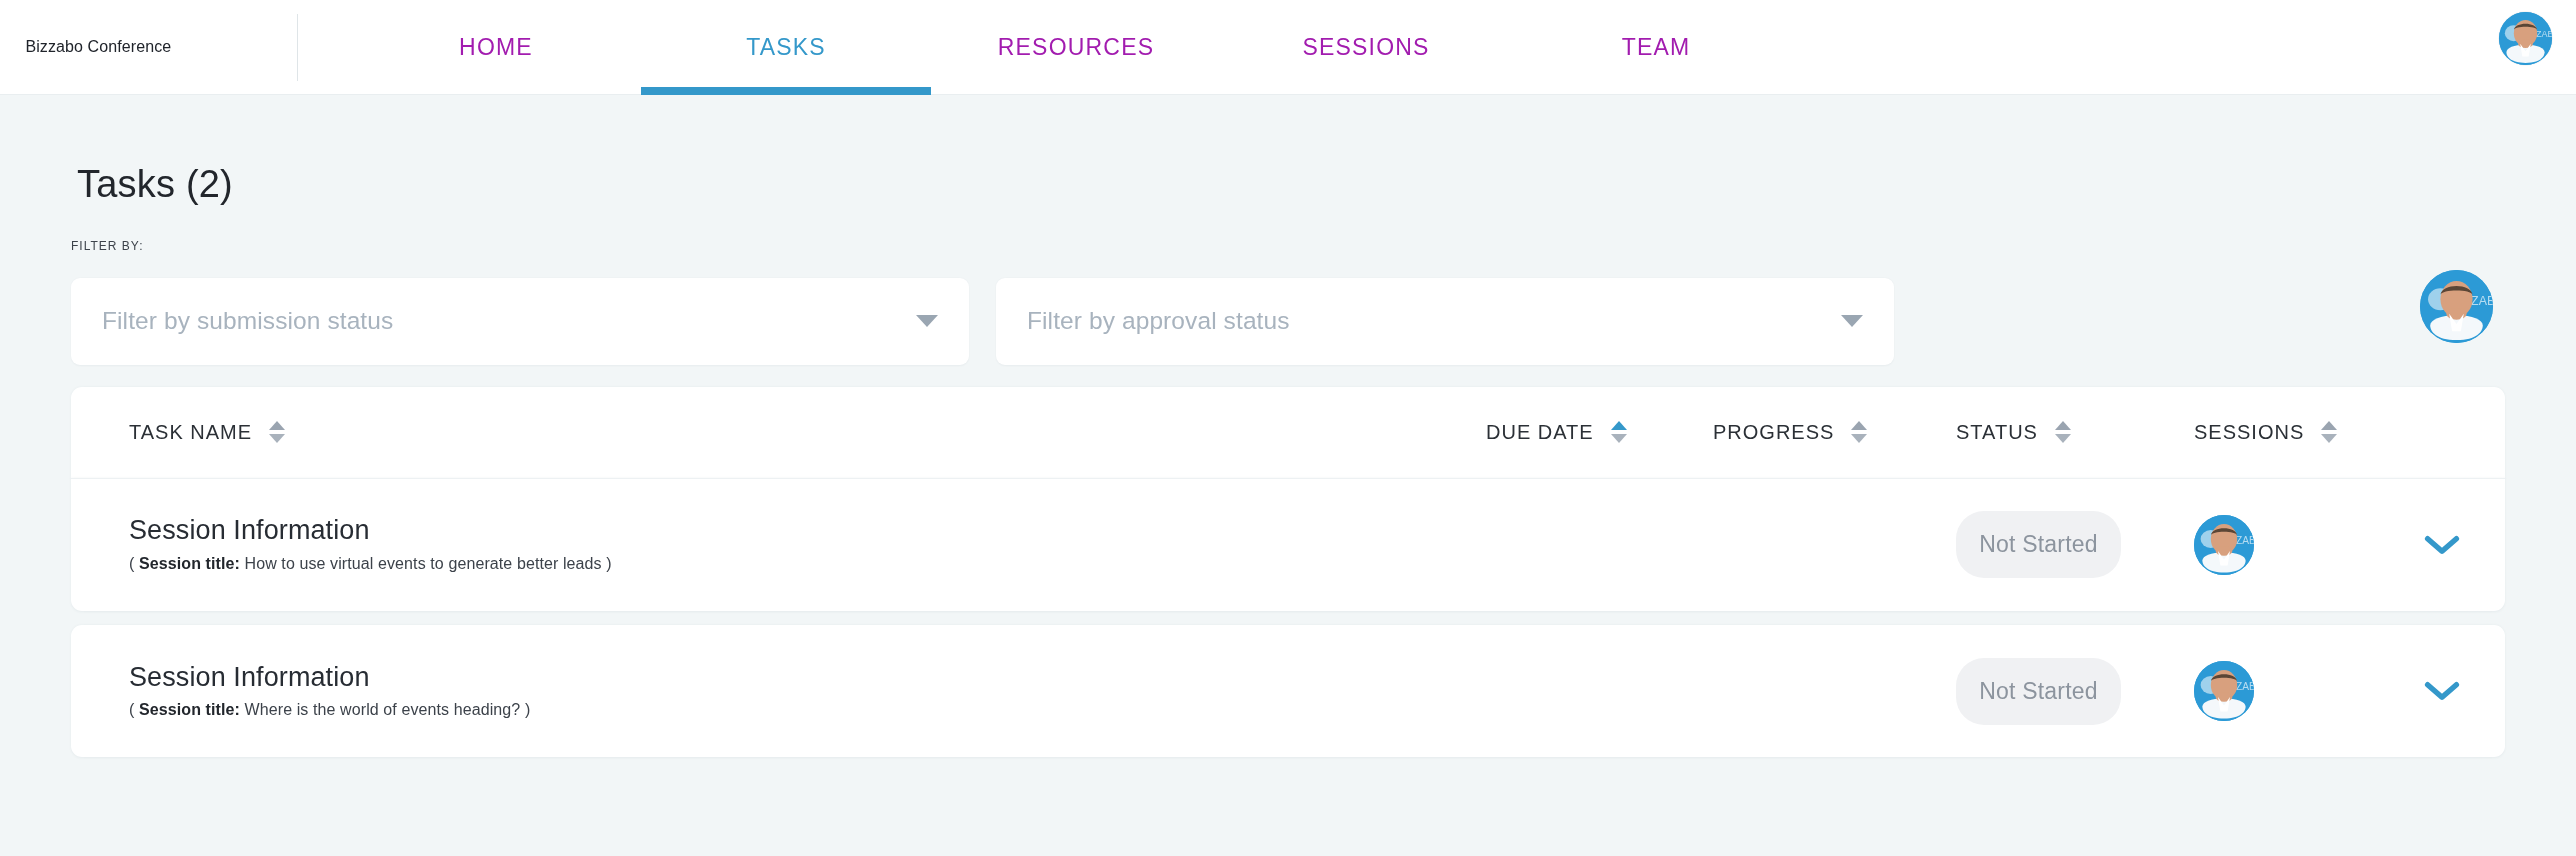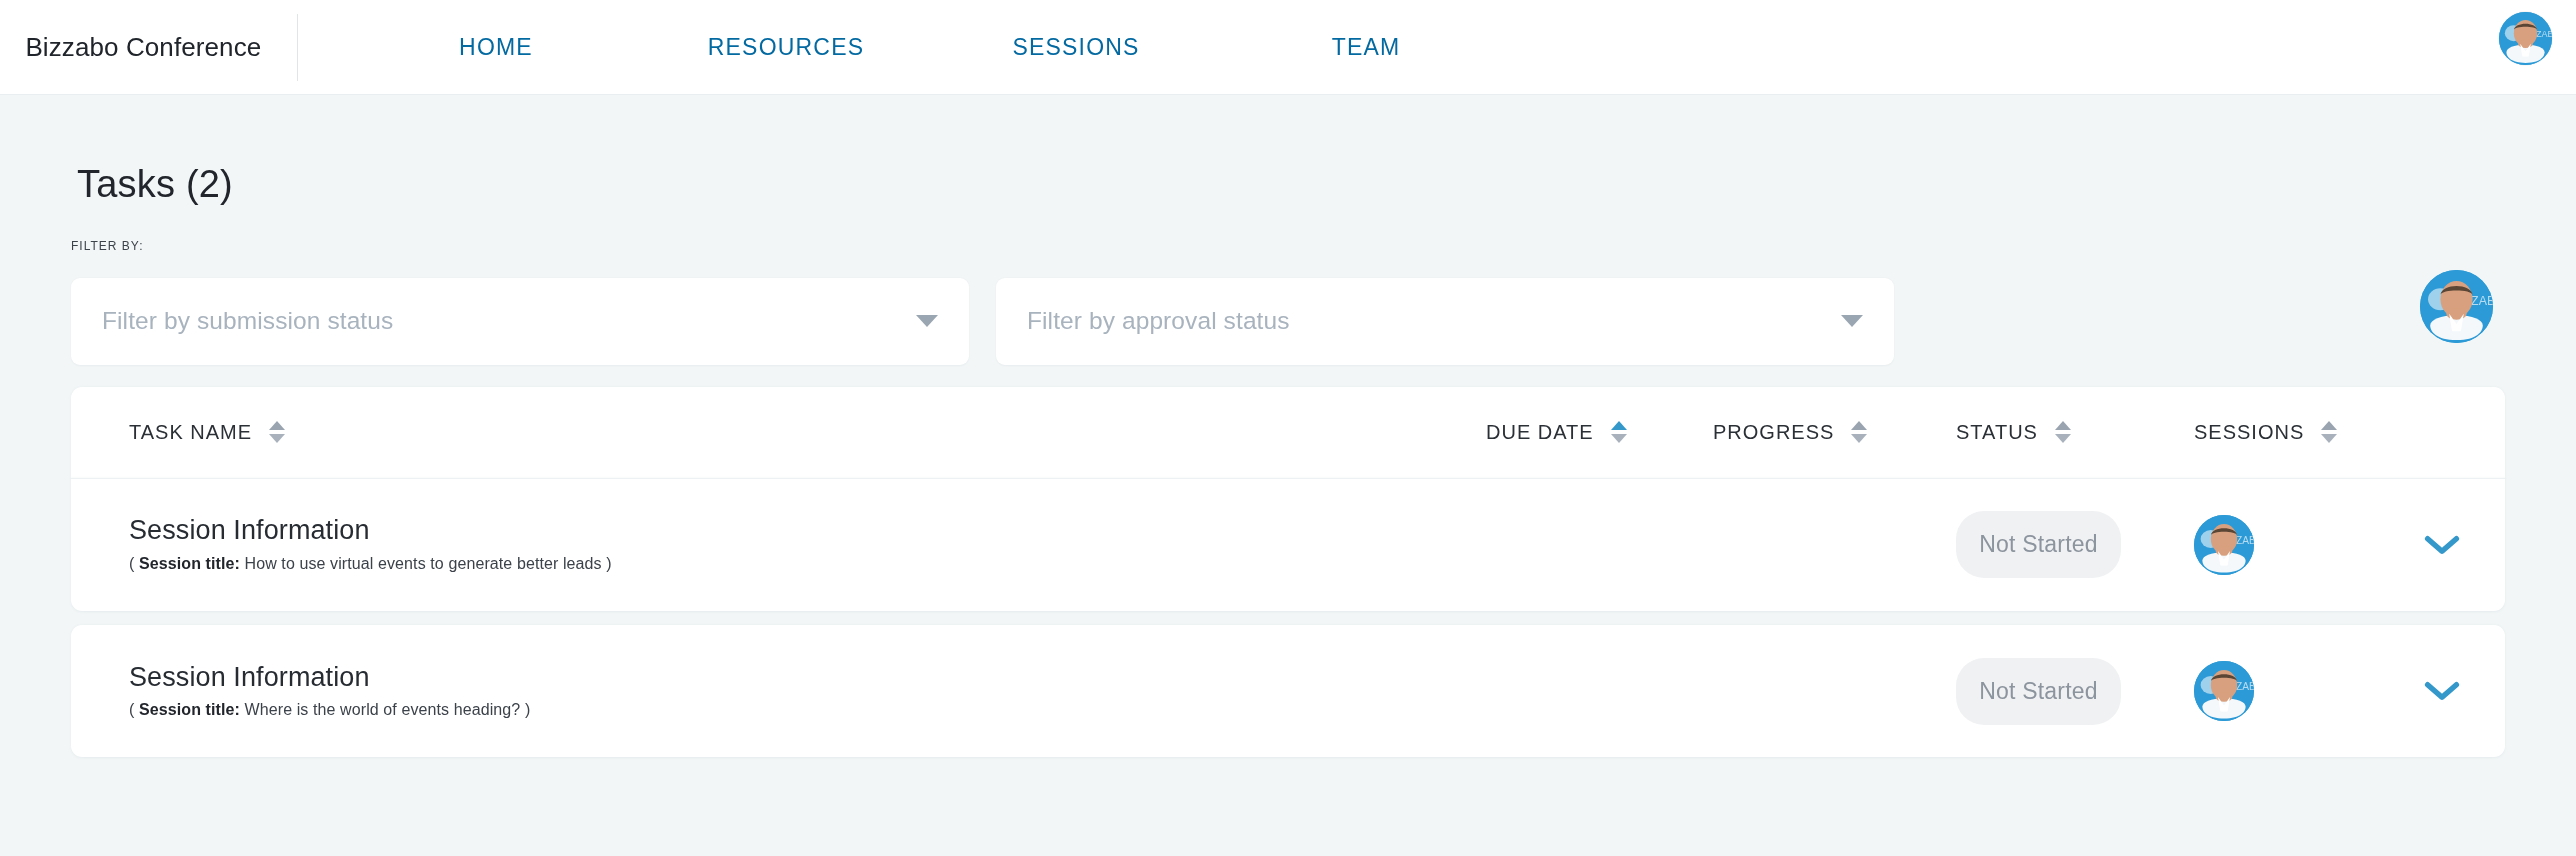--- a/index.html
+++ b/index.html
@@ -29,40 +29,40 @@
     width: 298px;
     min-width: 298px;
     height: 67px;
     display: flex;
     align-items: center;
     padding-left: 25.4px;
     box-sizing: border-box;
     border-right: 0.9px solid #dfe5e8;
   }
   .brand-text {
-    font-size: 26px;
+    font-size: 16px;
     color: #20242b;
     letter-spacing: 0.1px;
   }
   .navtabs {
     display: flex;
     align-items: stretch;
     height: 95px;
     margin-left: 53px;
   }
   .navtab {
     position: relative;
     display: flex;
     align-items: center;
     justify-content: center;
     height: 95px;
     width: 290px;
     font-size: 23px;
     letter-spacing: 1.2px;
-    color: #0369a1;
+    color: #a21caf;
     cursor: pointer;
     user-select: none;
   }
   .navtab.active {
     color: #3498ca;
   }
   .navtab.active::after {
     content: "";
     position: absolute;
     left: 0;
@@ -264,20 +264,23 @@
 <body>
 
 <div class="topbar">
   <div class="brand">
     <span class="brand-text">Bizzabo Conference</span>
   </div>
 
   <div class="navtabs">
     <div class="navtab">
       <span>HOME</span>
+    </div>
+    <div class="navtab active">
+      <span>TASKS</span>
     </div>
     <div class="navtab">
       <span>RESOURCES</span>
     </div>
     <div class="navtab">
       <span>SESSIONS</span>
     </div>
     <div class="navtab">
       <span>TEAM</span>
     </div>

